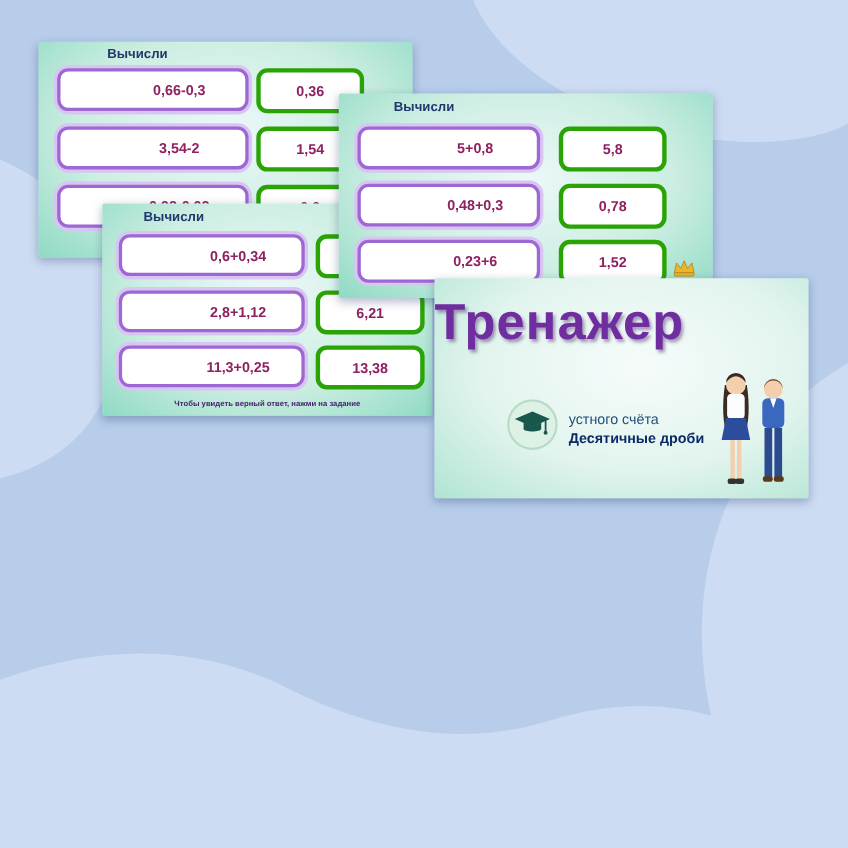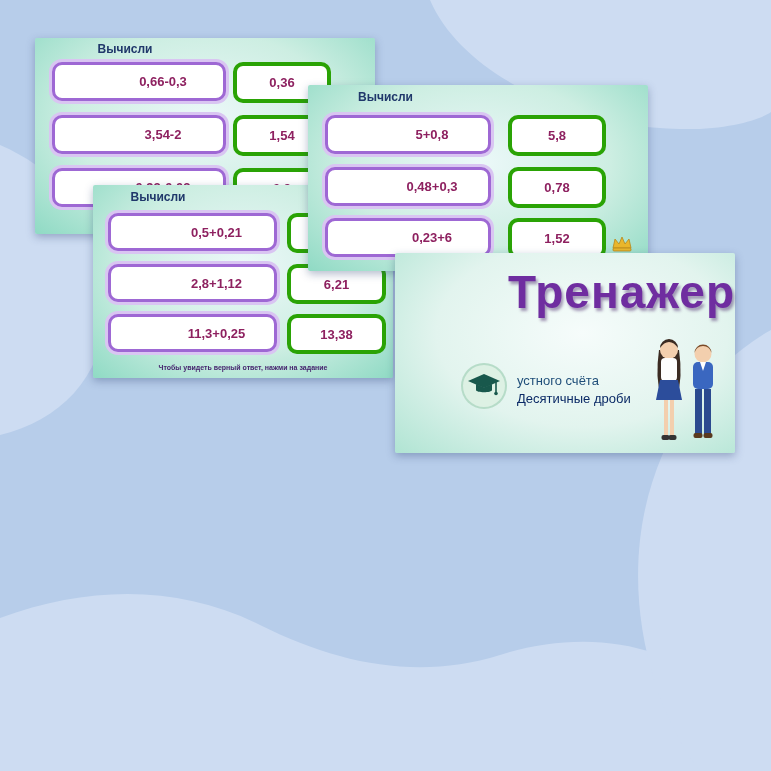--- a/index.html
+++ b/index.html
@@ -26,31 +26,31 @@
   .problem{border:3px solid #9e68d4;box-shadow:0 0 0 3px #d9c5f2;padding-left:48px;}
   .answer{border:4px solid #2aa305;}
   .hint{
     position:absolute;left:0;right:0;bottom:7px;text-align:center;
     font-size:7px;font-weight:bold;color:#46246e;
   }
   #slide4{
     background:radial-gradient(ellipse at 55% 40%, #f6fcfb 0%, #e2f4ee 55%, #b0e4d3 100%);
   }
   .main-title{
-    position:absolute;top:12px;left:0;right:0;text-align:right;
+    position:absolute;top:12px;left:0;right:0;text-align:left;
     font-size:46px;font-weight:bold;letter-spacing:1px;color:#6f2da0;
     text-shadow:2px 3px 3px rgba(70,35,105,.45);
   }
   .cap-badge{
     position:absolute;left:66px;top:110px;width:46px;height:46px;border-radius:50%;
     background:#ddf1e4;display:flex;align-items:center;justify-content:center;
     box-shadow:inset 0 0 0 2px rgba(110,180,150,.35);
   }
   .subtitle{position:absolute;left:122px;top:120px;font-size:13px;color:#1f4e79;}
-  .topic{position:absolute;left:122px;top:138px;font-size:13px;font-weight:normal;color:#0b2a66;}
+  .topic{position:absolute;left:122px;top:138px;font-size:13px;font-weight:bold;color:#0b2a66;}
   .kids{position:absolute;right:10px;bottom:5px;}
   .crown{position:absolute;left:303px;top:151px;}
 </style>
 </head>
 <body>
 
 <svg id="bg" width="771" height="771" viewBox="0 0 771 771">
   <rect x="0" y="0" width="771" height="771" fill="#b7cdea"></rect>
   <g fill="#cddcf2">
     <path d="M430,0 C460,70 560,120 660,128 C720,133 760,120 771,112 L771,0 Z"></path>
@@ -65,21 +65,21 @@
   <div class="card problem" style="left:17px;top:24px;width:120px;height:33px">0,66-0,3</div>
   <div class="card problem" style="left:17px;top:77px;width:120px;height:33px">3,54-2</div>
   <div class="card problem" style="left:17px;top:130px;width:120px;height:33px">0,92-0,02</div>
   <div class="card answer" style="left:198px;top:24px;width:90px;height:33px">0,36</div>
   <div class="card answer" style="left:198px;top:77px;width:90px;height:33px">1,54</div>
   <div class="card answer" style="left:198px;top:130px;width:90px;height:33px">0,9</div>
 </div>
 
 <div class="slide" id="slide3" style="left:93px;top:185px;width:300px;height:193px;z-index:2">
   <div class="slide-title" style="left:0;top:5px;width:130px">Вычисли</div>
-  <div class="card problem" style="left:15px;top:28px;width:115px;height:32px">0,5+0,21</div>
+  <div class="card problem" style="left:15px;top:28px;width:115px;height:32px">0,6+0,34</div>
   <div class="card problem" style="left:15px;top:79px;width:115px;height:32px">2,8+1,12</div>
   <div class="card problem" style="left:15px;top:129px;width:115px;height:32px">11,3+0,25</div>
   <div class="card answer" style="left:194px;top:28px;width:91px;height:32px"></div>
   <div class="card answer" style="left:194px;top:79px;width:91px;height:32px">6,21</div>
   <div class="card answer" style="left:194px;top:129px;width:91px;height:32px">13,38</div>
   <div class="hint">Чтобы увидеть верный ответ, нажми на задание</div>
 </div>
 
 <div class="slide" id="slide2" style="left:308px;top:85px;width:340px;height:186px;z-index:3">
   <div class="slide-title" style="left:0;top:5px;width:155px">Вычисли</div>

